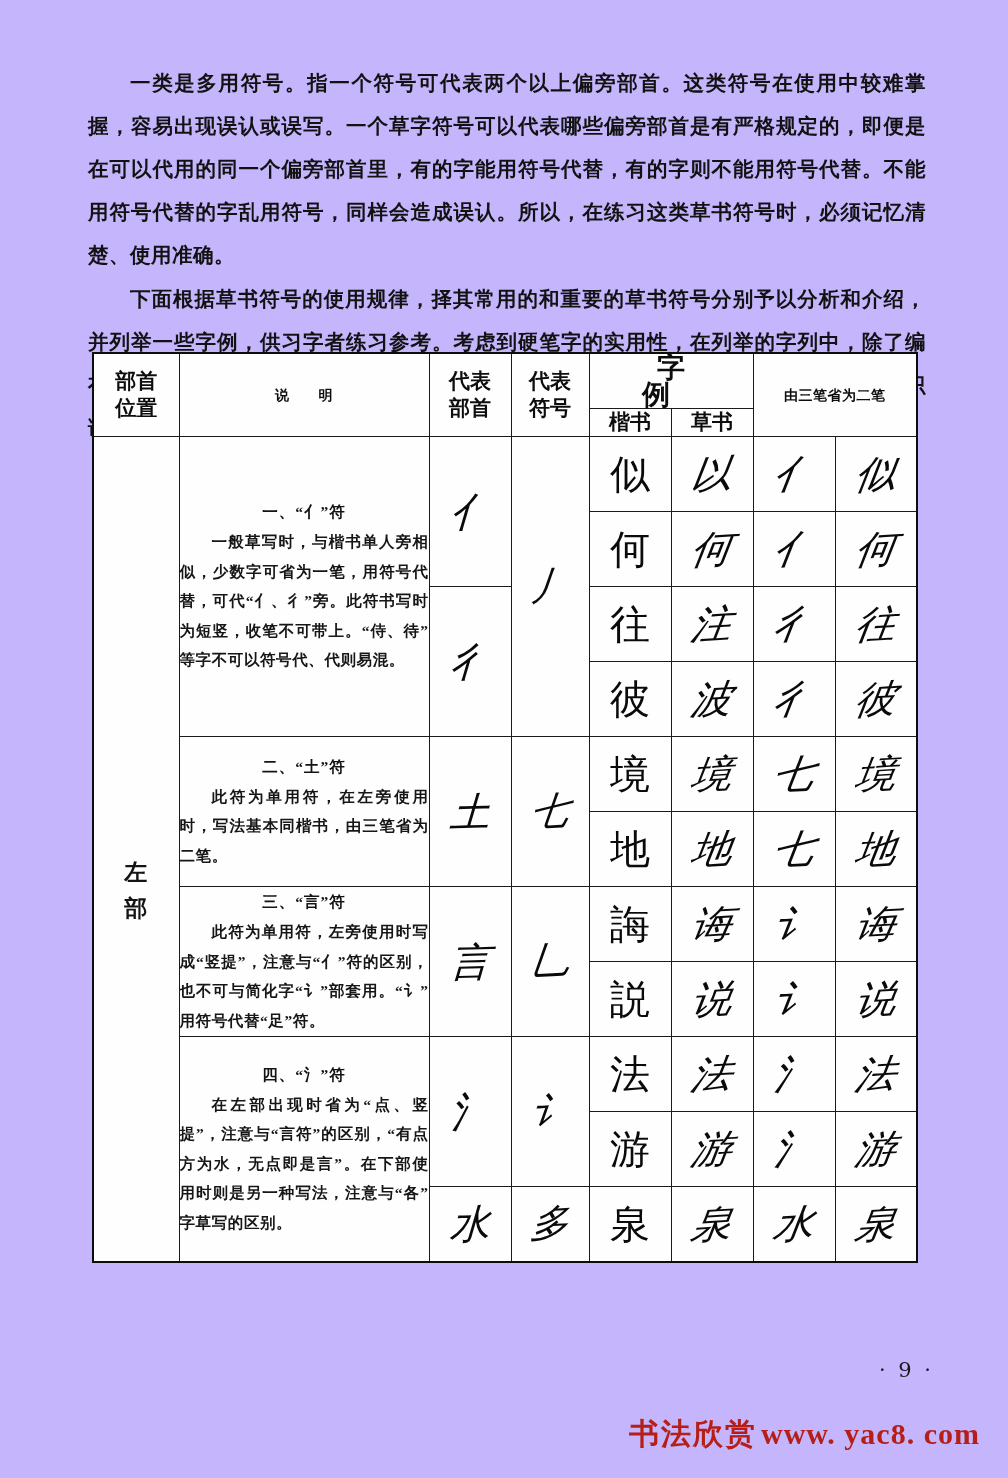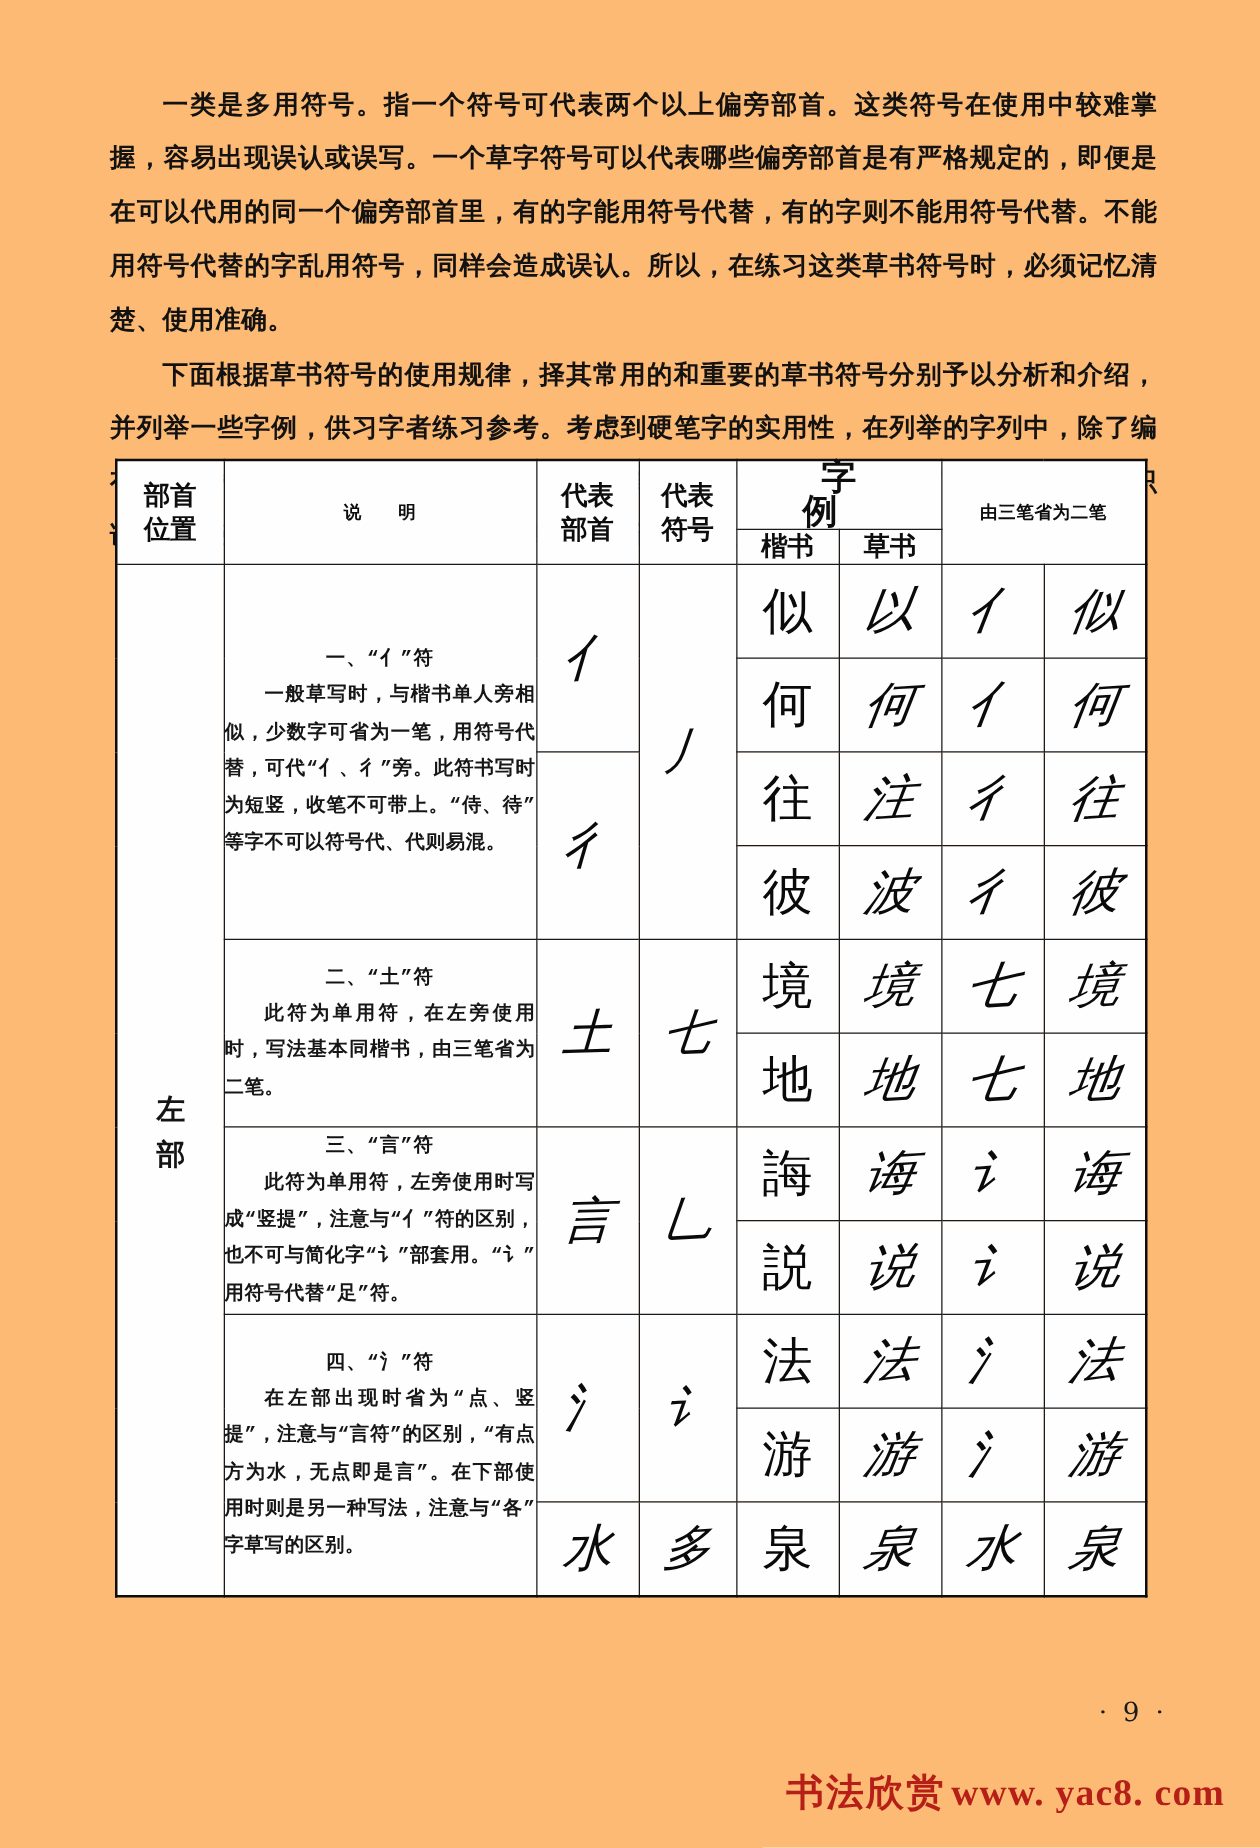--- a/index.html
+++ b/index.html
@@ -15,21 +15,21 @@
     color: #111111;
     overflow: hidden;
   }
 
   
   .page {
     position: absolute;
     left: 0; top: 0;
     width: 1008px;
     height: 1478px;
-    background: #fdba74;
+    background: #c4b5fd;
   }
 
   
   .prose {
     position: absolute;
     left: 88px;
     top: 62px;
     width: 838px;
   }
   .para {
@@ -42,21 +42,21 @@
     color: #121212;
     margin: 0 0 1px 0;
     text-indent: 42px;
     font-family: "DejaVu Sans", "Liberation Sans", sans-serif;
   }
 
   
   .tablewrap {
     position: absolute;
     left: 92px;
-    top: 367px;
+    top: 352px;
     width: 696px;
   }
   table.main {
     border-collapse: collapse;
     width: 824px;
     table-layout: fixed;
   }
   table.main td, table.main th {
     border: 1px solid #1a1a1a;
     padding: 0;
@@ -100,21 +100,21 @@
     letter-spacing: 34px;
     margin: 0 auto;
     display: inline-block;
     padding-top: 60px;
   }
 
   
   .desc {
     text-align: left;
     padding: 8px 12px 10px 12px;
-    font-family: Liberation Mono, monospace;
+    font-family: Liberation Serif, serif;
   }
   .desc-title {
     text-align: center;
     font-size: 15.5px;
     font-weight: 700;
     letter-spacing: 1px;
     line-height: 28px;
     color: #131313;
     margin-bottom: 1px;
   }

